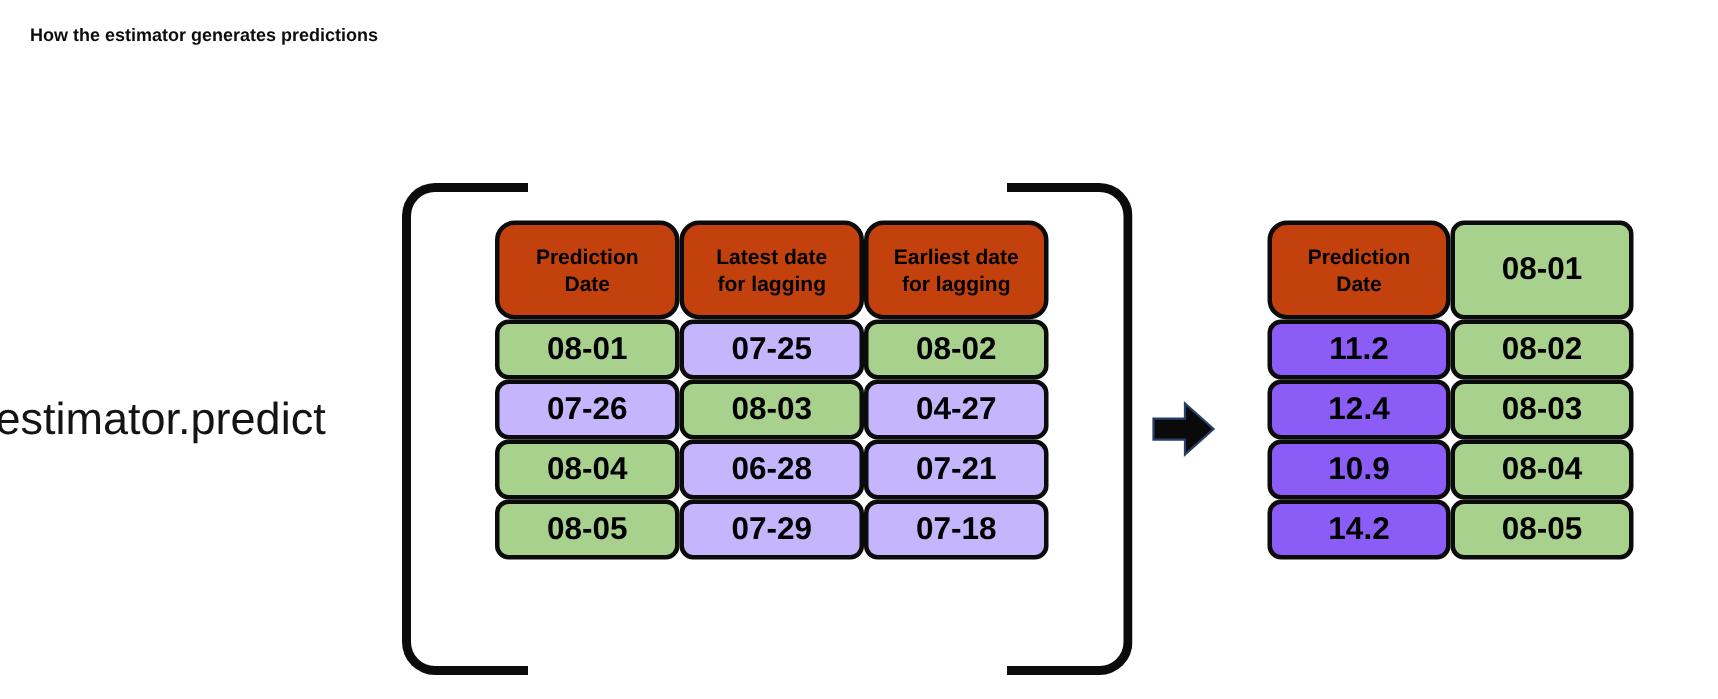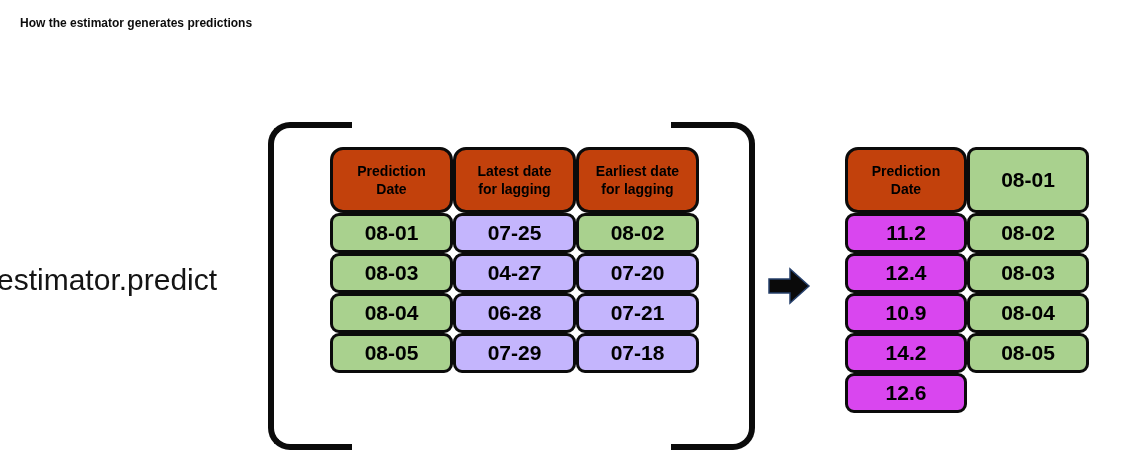--- a/index.html
+++ b/index.html
@@ -77,21 +77,21 @@
     font-weight: 700;
     white-space: pre-line;
   }
   .cell-data {
     border-radius: 9px;
     font-size: 21px;
     font-weight: 600;
   }
   .cell-green { background: #a9d18e; }
   .cell-blue  { background: #c4b5fd; }
-  .cell-gray  { background: #d946ef; }
+  .cell-gray  { background: #8b5cf6; }
   .arrow {
     position: absolute;
     left: 767px;
     top: 265px;
     width: 44px;
     height: 42px;
   }
 </style>
 </head>
 <body>
@@ -110,24 +110,24 @@
 Date</div>
     <div class="cell cell-hdr">Latest date
 for lagging</div>
     <div class="cell cell-hdr">Earliest date
 for lagging</div>
 
     <div class="cell cell-data cell-green">08-01</div>
     <div class="cell cell-data cell-blue">07-25</div>
 
     <div class="cell cell-data cell-green">08-02</div>
+    <div class="cell cell-data cell-blue">07-26</div>
 
     <div class="cell cell-data cell-green">08-03</div>
     <div class="cell cell-data cell-blue">04-27</div>
-    <div class="cell cell-data cell-blue">07-20</div>
 
     <div class="cell cell-data cell-green">08-04</div>
     <div class="cell cell-data cell-blue">06-28</div>
     <div class="cell cell-data cell-blue">07-21</div>
 
     <div class="cell cell-data cell-green">08-05</div>
     <div class="cell cell-data cell-blue">07-29</div>
     <div class="cell cell-data cell-blue">07-18</div>
   </div>
 
@@ -145,16 +145,15 @@
     <div class="cell cell-data cell-green">08-02</div>
     <div class="cell cell-data cell-gray">12.4</div>
 
     <div class="cell cell-data cell-green">08-03</div>
     <div class="cell cell-data cell-gray">10.9</div>
 
     <div class="cell cell-data cell-green">08-04</div>
     <div class="cell cell-data cell-gray">14.2</div>
 
     <div class="cell cell-data cell-green">08-05</div>
-    <div class="cell cell-data cell-gray">12.6</div>
   </div>
 
 </div>
 
 </body></html>

